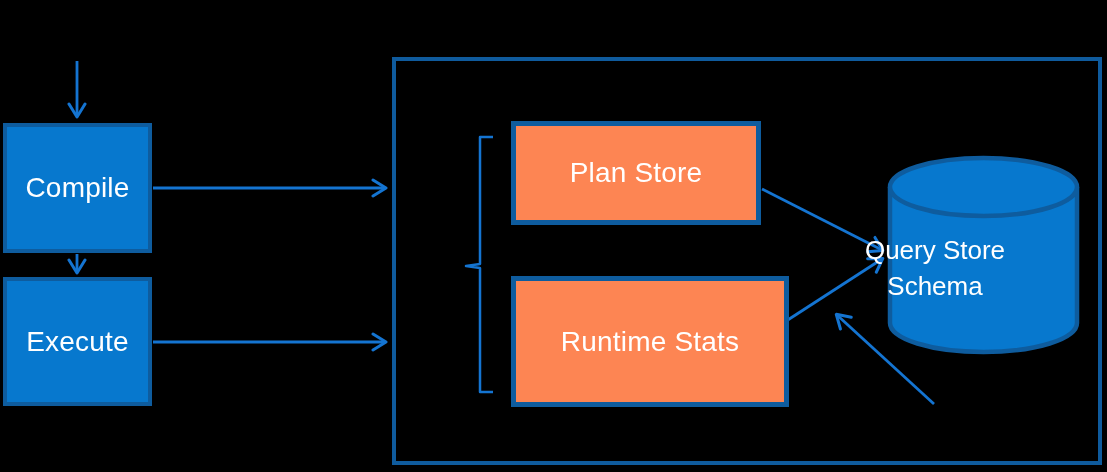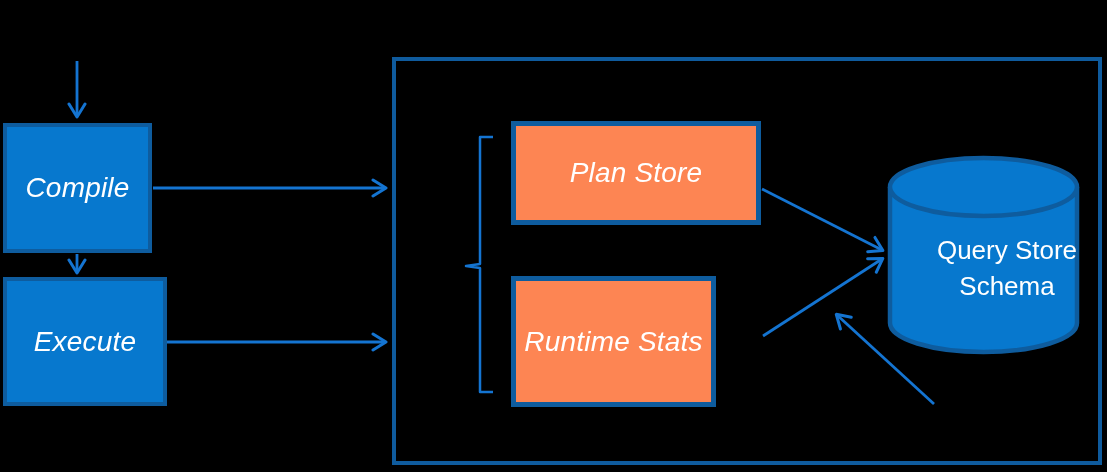--- a/index.html
+++ b/index.html
@@ -22,38 +22,38 @@
   }
   .layer{position:absolute;left:0;top:0;width:1107px;height:472px;z-index:2;}
   .outer-box{
     position:absolute;left:392px;top:57px;width:710px;height:408px;
     border:4px solid var(--container-border,#0F5B9D);
     box-sizing:border-box;z-index:1;background:transparent;
   }
   .node{
     position:absolute;display:flex;align-items:center;justify-content:center;
     color:var(--label-text,#fff);box-sizing:border-box;z-index:3;
-    text-align:center;letter-spacing:0.2px;font-style:italic;
+    text-align:center;letter-spacing:0.2px;
   }
   .node-blue{
     background:var(--node-fill,#0778CE);
     border:4px solid var(--node-border,#0E5C9E);
     font-size:28px;
   }
   .node-orange{
     background:var(--store-fill,#FD8553);
     border:5px solid var(--store-border,#0E5C9E);
     font-size:28px;
   }
   .compile{left:3px;top:123px;width:149px;height:130px;}
-  .execute{left:3px;top:277px;width:164px;height:129px;}
+  .execute{left:3px;top:277px;width:149px;height:129px;}
   .plan-store{left:511px;top:121px;width:250px;height:104px;}
-  .runtime-stats{left:511px;top:276px;width:205px;height:131px;}
+  .runtime-stats{left:511px;top:276px;width:278px;height:131px;}
   .cyl-label{
-    position:absolute;left:912px;top:232px;width:190px;z-index:4;
+    position:absolute;left:840px;top:232px;width:190px;z-index:4;
     color:var(--label-text,#fff);font-size:26px;line-height:36px;
     text-align:center;
   }
   .connector{stroke:var(--connector,#1474D1);stroke-width:2.8;fill:none;}
   .bracket{stroke:var(--connector,#1474D1);stroke-width:2.5;fill:none;stroke-linejoin:round;}
   .cyl-shape{fill:var(--node-fill,#0778CE);stroke:var(--node-border,#0E5C9E);stroke-width:4.5;}
   .arrowhead-path{stroke:var(--connector,#1474D1);fill:none;stroke-width:3;stroke-linecap:round;stroke-linejoin:round;}
 </style>
 </head>
 <body>

